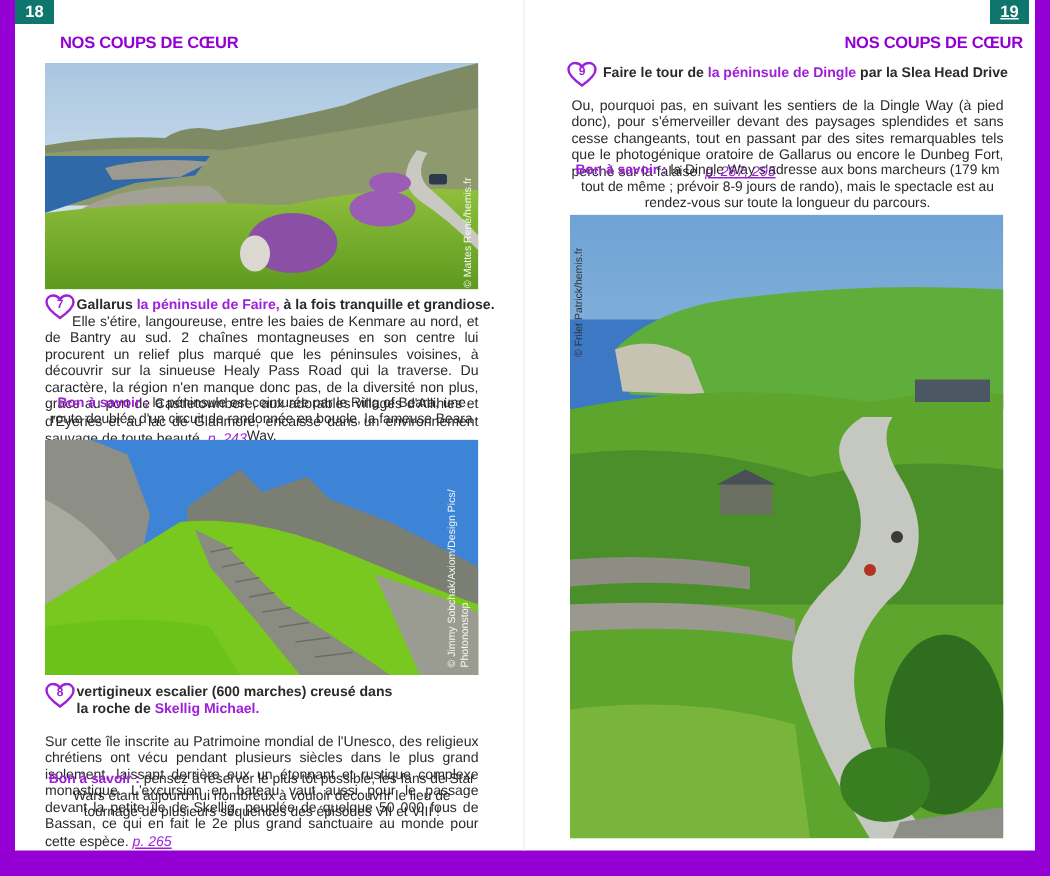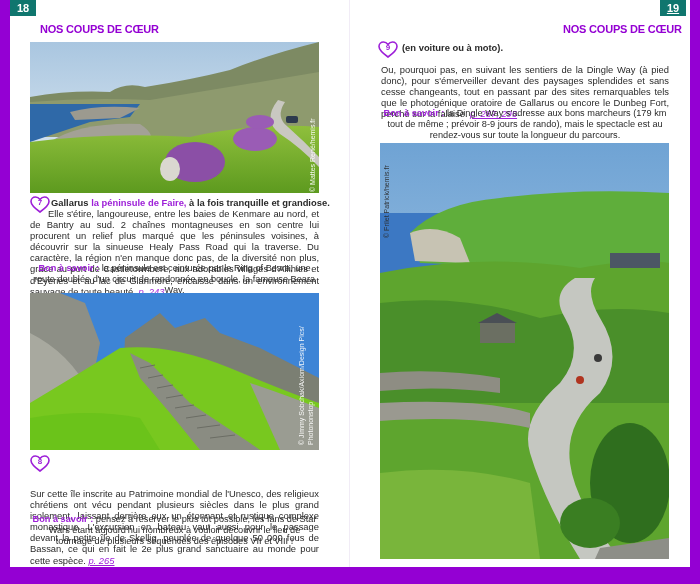--- a/index.html
+++ b/index.html
@@ -129,35 +129,37 @@
     </div>
 </div>
 
 <div class="heart-icon" style="left:30px; top:455px;">
   <svg width="20" height="18" viewBox="0 0 20 18">
       <path d="M10 16 C3 11 1 8 1 5.5 C1 2.8 3 1 5.5 1 C7.5 1 9 2.2 10 3.5 C11 2.2 12.5 1 14.5 1 C17 1 19 2.8 19 5.5 C19 8 17 11 10 16 Z" fill="none" stroke="#9d1fd8" stroke-width="1.6"></path>
     </svg>
   <div class="heart-num">8</div>
 </div>
 <div class="entry-title" style="left:51px; top:455px; width:280px;">
+  <div>vertigineux escalier (600 marches) creusé dans</div>
+  <div><span>la roche de </span><span class="hl">Skellig Michael.</span></div>
 </div>
 <div class="body-text" style="left:30px; top:488px; width:289px;"><span>Sur cette île inscrite au Patrimoine mondial de l'Unesco, des religieux chrétiens ont vécu pendant plusieurs siècles dans le plus grand isolement, laissant derrière eux un étonnant et rustique complexe monastique. L'excursion en bateau vaut aussi pour le passage devant la petite île de Skellig, peuplée de quelque 50 000 fous de Bassan, ce qui en fait le 2e plus grand sanctuaire au monde pour cette espèce. </span><span class="ref">p. 265</span></div>
 <div class="tip" style="left:30px; top:514px; width:289px;"><span class="tip-label">Bon à savoir :</span><span> pensez à réserver le plus tôt possible, les fans de Star Wars étant aujourd'hui nombreux à vouloir découvrir le lieu de tournage de plusieurs séquences des épisodes VII et VIII !</span></div>
 
 <div class="header-label" style="left:563px;">NOS COUPS DE CŒUR</div>
 <div class="pagenum" style="left:660px;text-decoration:underline;">19</div>
 
 <div class="heart-icon" style="left:378px; top:41px;">
   <svg width="20" height="18" viewBox="0 0 20 18">
       <path d="M10 16 C3 11 1 8 1 5.5 C1 2.8 3 1 5.5 1 C7.5 1 9 2.2 10 3.5 C11 2.2 12.5 1 14.5 1 C17 1 19 2.8 19 5.5 C19 8 17 11 10 16 Z" fill="none" stroke="#9d1fd8" stroke-width="1.6"></path>
     </svg>
   <div class="heart-num">9</div>
 </div>
 <div class="entry-title" style="left:402px; top:42px; width:270px;">
-  <div>(en voiture ou à moto).</div>
+  <div><span>Faire le tour de </span><span class="hl">la péninsule de Dingle</span><span> par la Slea Head Drive</span></div>
 </div>
 <div class="body-text" style="left:381px; top:64px; width:288px;"><span>Ou, pourquoi pas, en suivant les sentiers de la Dingle Way (à pied donc), pour s'émerveiller devant des paysages splendides et sans cesse changeants, tout en passant par des sites remarquables tels que le photogénique oratoire de Gallarus ou encore le Dunbeg Fort, perché sur la falaise. </span><span class="ref">p. 287, 295</span></div>
 <div class="tip" style="left:381px; top:108px; width:288px;"><span class="tip-label">Bon à savoir :</span><span> la Dingle Way s'adresse aux bons marcheurs (179 km tout de même ; prévoir 8-9 jours de rando), mais le spectacle est au rendez-vous sur toute la longueur du parcours.</span></div>
 
 <div class="photo" style="left:380px; top:143px; width:289px; height:416px;">
   <svg viewBox="0 0 289 416" preserveAspectRatio="none">
     <defs>
       <linearGradient id="sky3" x1="0" y1="0" x2="0" y2="1">
           <stop offset="0" stop-color="#6fa3d4"></stop>
           <stop offset="1" stop-color="#c9def0"></stop>

